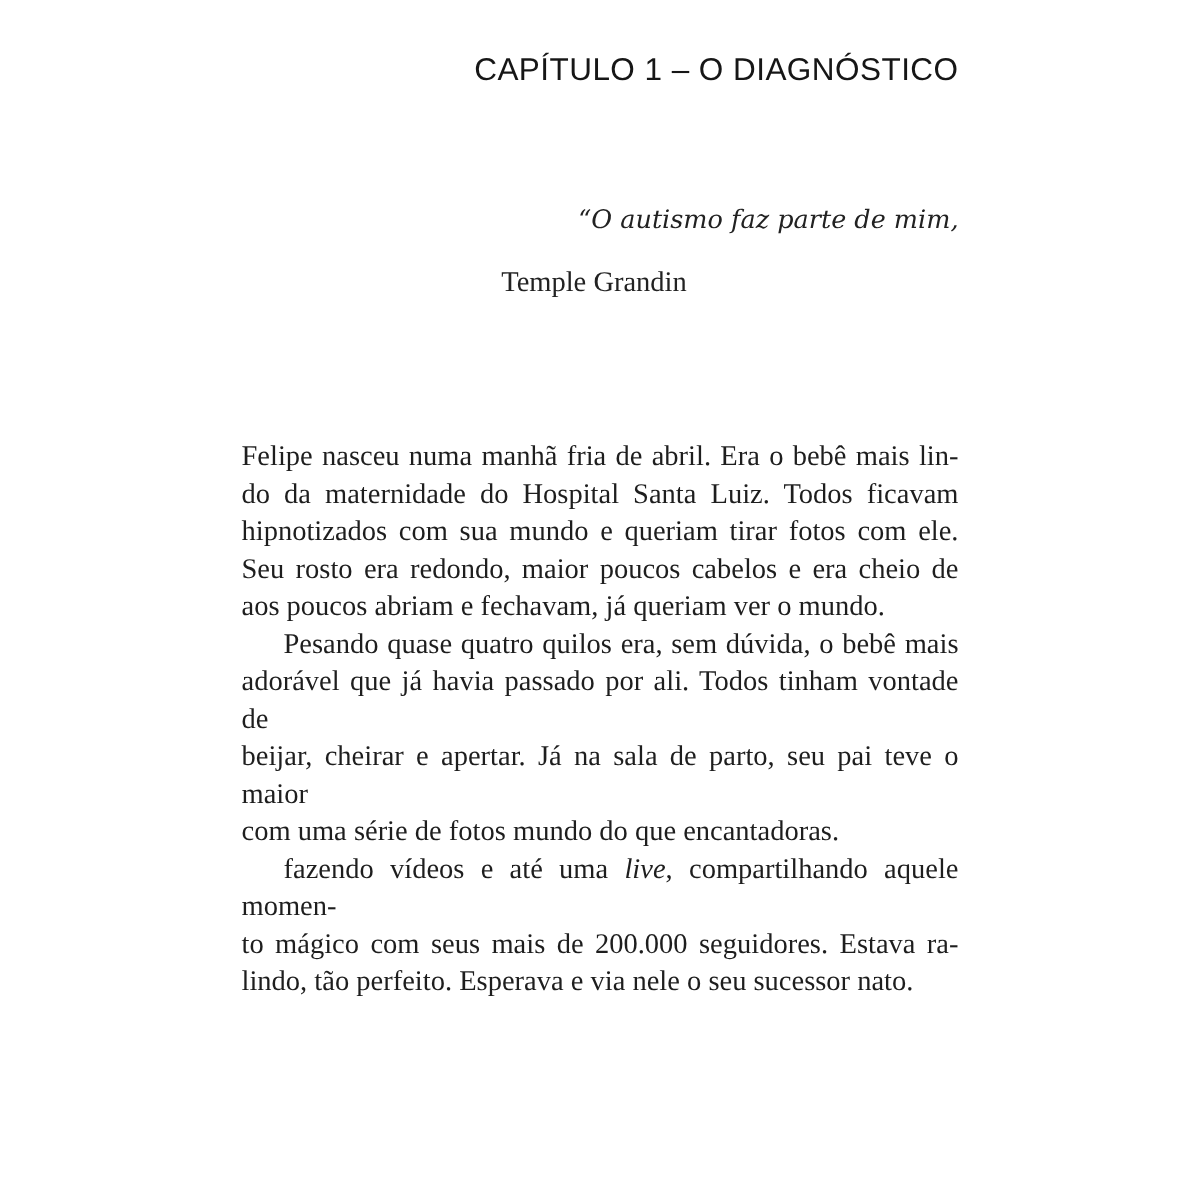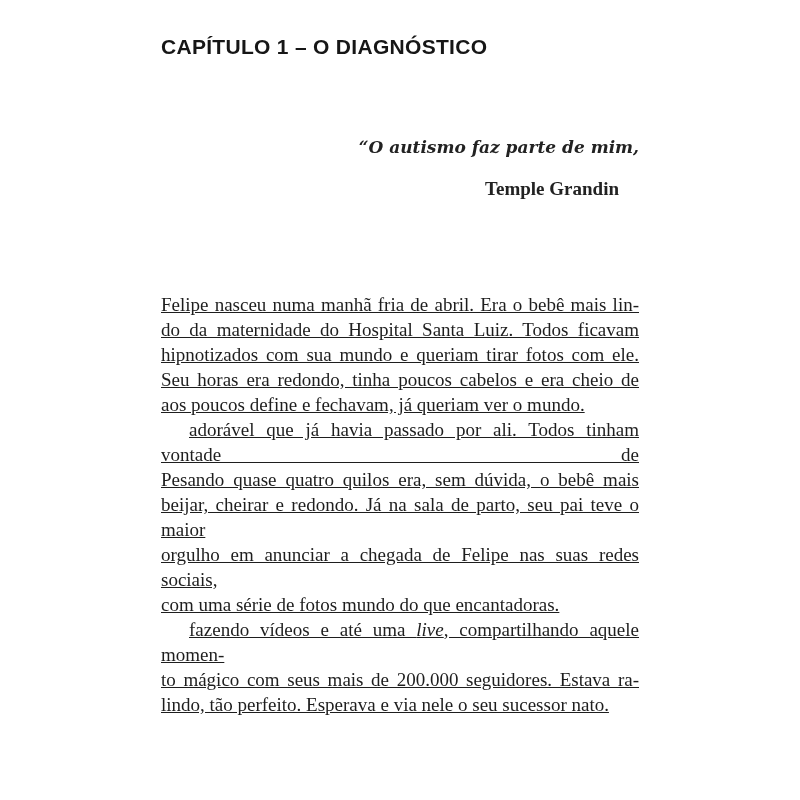--- a/index.html
+++ b/index.html
@@ -18,55 +18,54 @@
   .content {
     position: absolute;
     left: 161px;
     top: 0;
     width: 478px;
   }
   .chapter-title {
     margin: 0;
     padding-top: 35px;
     font-family: "Liberation Sans", sans-serif;
-    font-weight: bold;
+    font-weight: normal;
     font-size: 21px;
     line-height: 24px;
     letter-spacing: 0.3px;
-    text-align: left;
+    text-align: right;
     color: #161616;
   }
   .epigraph {
     margin-top: 74px;
     text-align: right;
     font-family: "DejaVu Serif", serif;
     font-style: italic;
     font-size: 17px;
     line-height: 28px;
     color: #222222;
-    font-weight: bold;
   }
   .epigraph-attribution {
     margin-top: 17px;
-    margin-right: 20px;
-    text-align: right;
+    margin-right: 8px;
+    text-align: center;
     font-family: "Liberation Serif", serif;
     font-style: normal;
     font-size: 19px;
     line-height: 22px;
     color: #222222;
   }
   .body-text {
     margin-top: 92px;
     font-family: "Liberation Serif", serif;
     font-size: 19px;
     line-height: 25px;
     color: #1e1e1e;
   }
-  .para { margin: 0; text-decoration: underline; }
+  .para { margin: 0; }
   .line {
     text-align: justify;
     text-align-last: justify;
     white-space: normal;
   }
   .line.last {
     text-align-last: left;
   }
   .para.indent .line:first-child {
     text-indent: 28px;
@@ -84,28 +83,27 @@
     <div class="epigraph">
       <div>“O autismo faz parte de mim,</div>
       <div class="epigraph-attribution">Temple Grandin</div>
     </div>
 
     <div class="body-text">
         <div class="para">
           <div class="line">Felipe nasceu numa manhã fria de abril. Era o bebê mais lin-</div>
           <div class="line">do da maternidade do Hospital Santa Luiz. Todos ficavam</div>
           <div class="line">hipnotizados com sua mundo e queriam tirar fotos com ele.</div>
-          <div class="line">Seu horas era redondo, tinha poucos cabelos e era cheio de</div>
-          <div class="line last">aos poucos define e fechavam, já queriam ver o mundo.</div>
+          <div class="line">Seu rosto era redondo, maior poucos cabelos e era cheio de</div>
+          <div class="line last">aos poucos abriam e fechavam, já queriam ver o mundo.</div>
         </div>
         <div class="para indent">
+          <div class="line">Pesando quase quatro quilos era, sem dúvida, o bebê mais</div>
           <div class="line">adorável que já havia passado por ali. Todos tinham vontade de</div>
-          <div class="line">Pesando quase quatro quilos era, sem dúvida, o bebê mais</div>
-          <div class="line">beijar, cheirar e redondo. Já na sala de parto, seu pai teve o maior</div>
-          <div class="line">orgulho em anunciar a chegada de Felipe nas suas redes sociais,</div>
+          <div class="line">beijar, cheirar e apertar. Já na sala de parto, seu pai teve o maior</div>
           <div class="line last">com uma série de fotos mundo do que encantadoras.</div>
         </div>
         <div class="para indent">
           <div class="line">fazendo vídeos e até uma <em>live</em>, compartilhando aquele momen-</div>
           <div class="line">to mágico com seus mais de 200.000 seguidores. Estava ra-</div>
           <div class="line last">lindo, tão perfeito. Esperava e via nele o seu sucessor nato.</div>
         </div>
       </div>
 
   </div>

